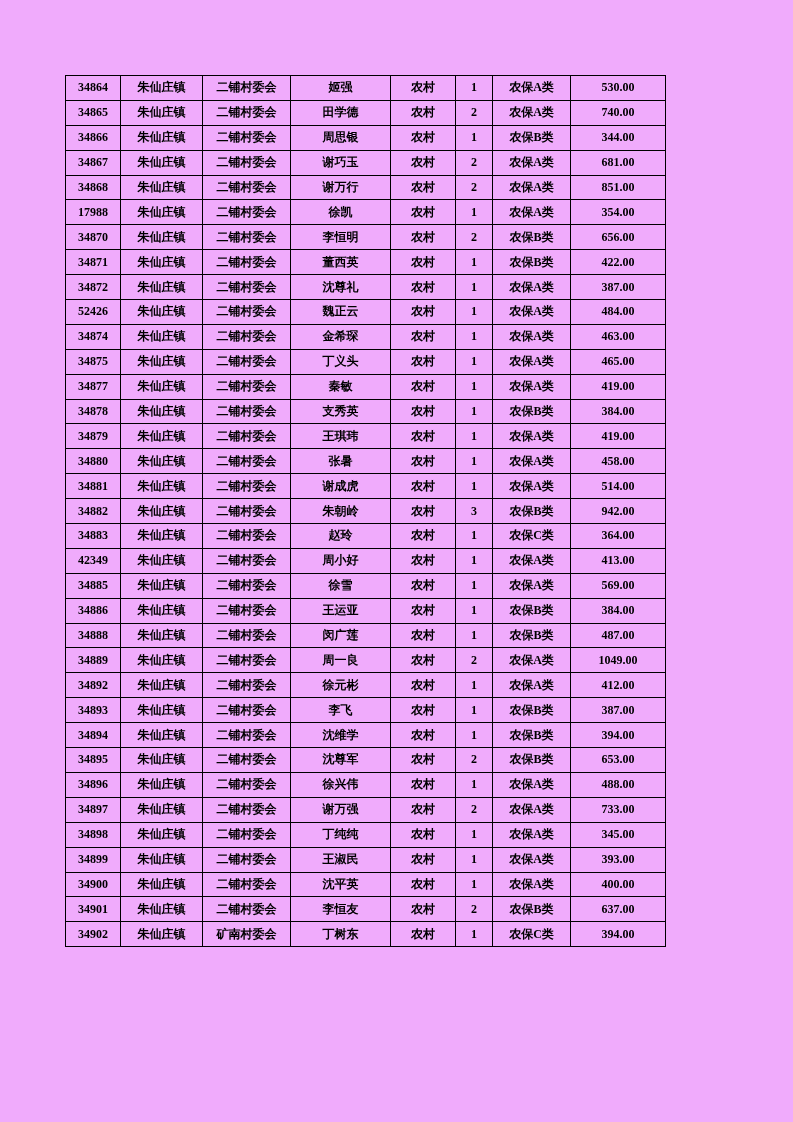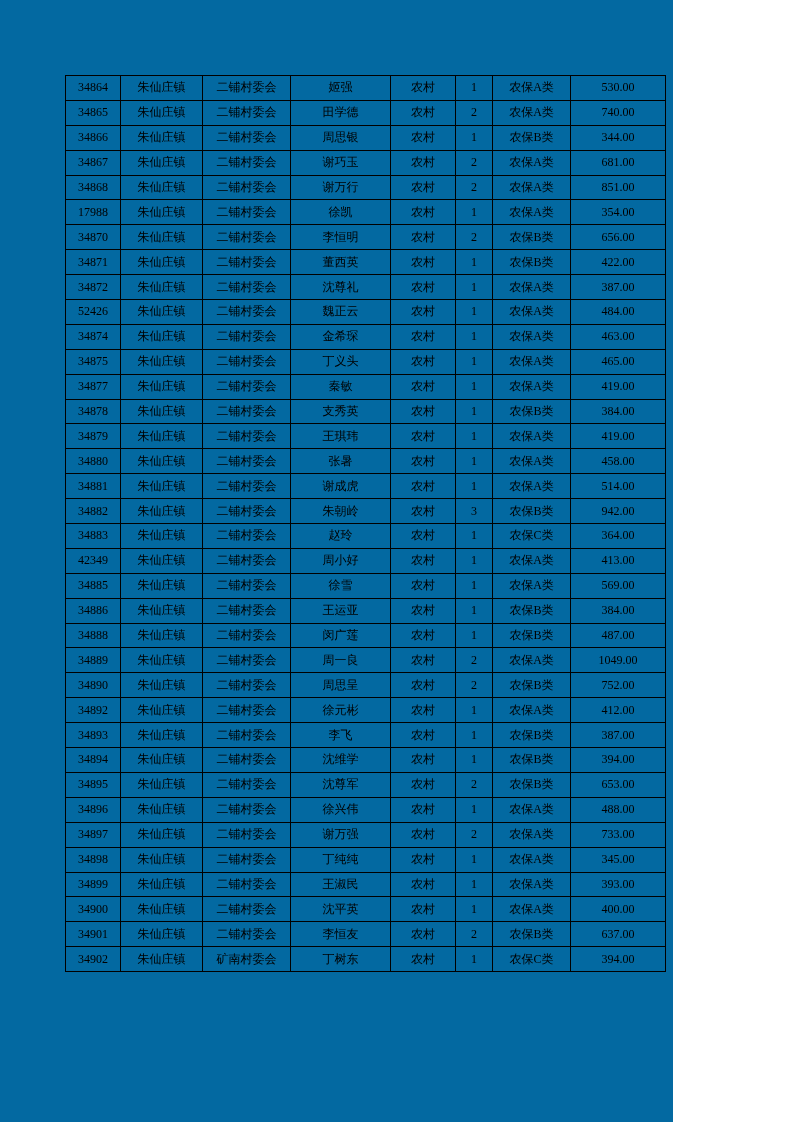--- a/index.html
+++ b/index.html
@@ -4,24 +4,25 @@
 <style>
   * { box-sizing: border-box; margin: 0; padding: 0; }
   html, body {
     width: 793px;
     height: 1122px;
     background: #ffffff;
     font-family: "Liberation Serif", "DejaVu Serif", serif;
   }
   .page {
     position: relative;
-    width: 673px;
+    width: 793px;
     height: 1122px;
-    background: #0369a1;
+    background: #f0abfc;
     overflow: hidden;
+    font-weight: bold;
   }
   table.benefits {
     position: absolute;
     left: 65px;
     top: 75px;
     border-collapse: collapse;
     table-layout: fixed;
     width: 600px;
   }
   table.benefits td {
@@ -295,30 +296,20 @@
           <td>34889</td>
           <td>朱仙庄镇</td>
           <td>二铺村委会</td>
           <td>周一良</td>
           <td>农村</td>
           <td>2</td>
           <td>农保A类</td>
           <td>1049.00</td>
         </tr>
         <tr>
-          <td>34890</td>
-          <td>朱仙庄镇</td>
-          <td>二铺村委会</td>
-          <td>周思呈</td>
-          <td>农村</td>
-          <td>2</td>
-          <td>农保B类</td>
-          <td>752.00</td>
-        </tr>
-        <tr>
           <td>34892</td>
           <td>朱仙庄镇</td>
           <td>二铺村委会</td>
           <td>徐元彬</td>
           <td>农村</td>
           <td>1</td>
           <td>农保A类</td>
           <td>412.00</td>
         </tr>
         <tr>

